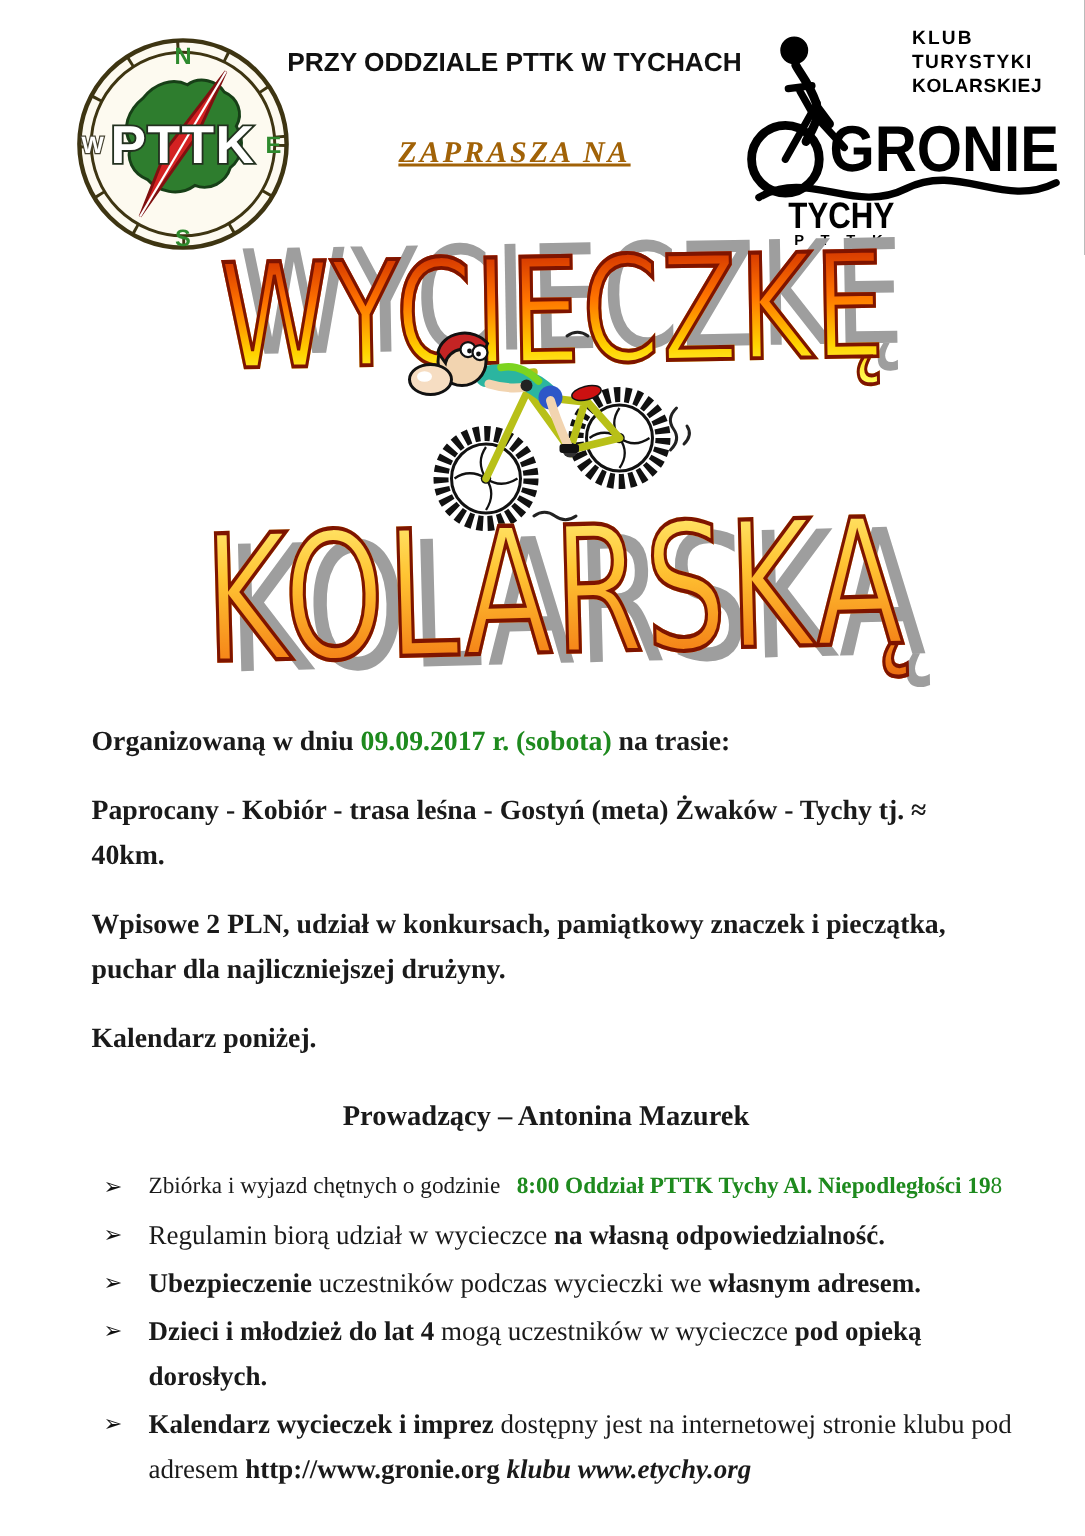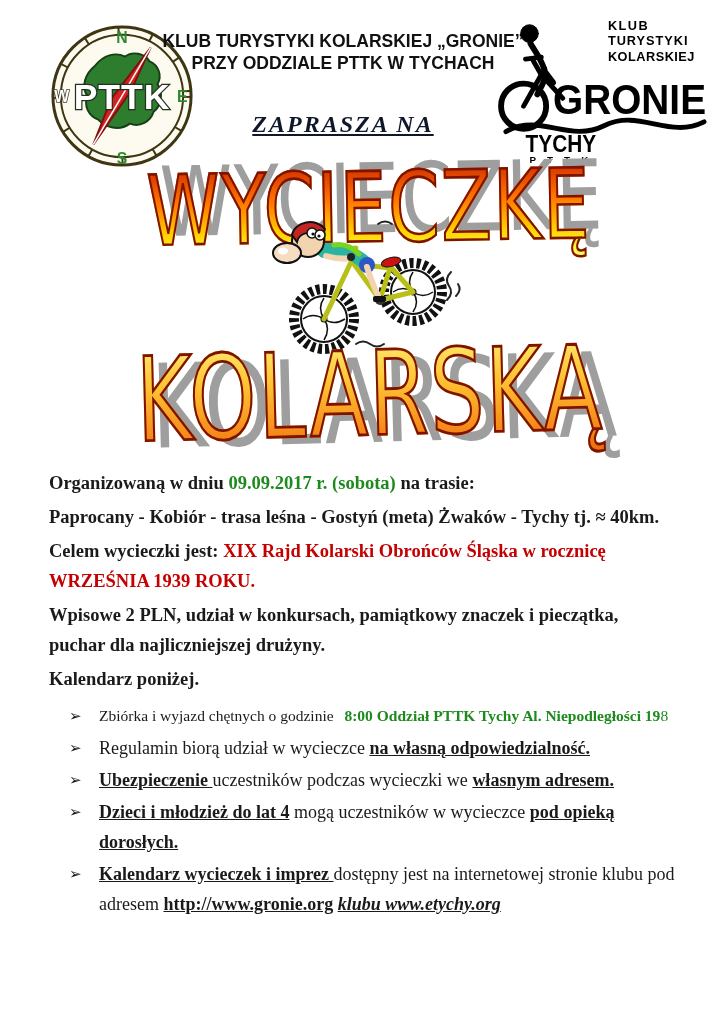--- a/index.html
+++ b/index.html
@@ -11,22 +11,22 @@
   .pttk-logo{position:absolute;left:46px;top:22px;width:152px;height:148px;}
   .gronie-logo{position:absolute;left:496px;top:12px;width:218px;height:152px;}
   .header-text{
     position:absolute;left:148px;top:30px;width:390px;text-align:center;
     font-family:"Liberation Sans","DejaVu Sans",sans-serif;font-weight:bold;
     font-size:17.5px;line-height:22px;color:#111;
   }
   .invite{
     display:inline-block;margin-top:17px;
     font-family:"Liberation Serif","DejaVu Serif",serif;
-    font-weight:bold;font-style:italic;font-size:24px;letter-spacing:2px;
-    text-decoration:underline;color:#0f172a;text-align:center;
+    font-weight:bold;font-style:italic;font-size:20px;letter-spacing:2px;
+    text-decoration:underline;color:#a16207;text-align:center;
   }
   
   .wordart{position:absolute;left:0;width:723px;height:120px;text-align:right;
     font-family:"DejaVu Sans","Liberation Sans",sans-serif;font-weight:normal;pointer-events:none;padding-left:12px;}
   .wordart span{position:absolute;left:50%;top:0;white-space:nowrap;letter-spacing:2px;}
   .w1{top:152px;font-size:92px;}
   .w1 .shadow{color:#9e9e9e;transform:translateX(-50%) translate(13px,-9px) rotate(-1deg) scale(0.80,1.05);transform-origin:center top;}
   .w1 .fill{
     background:linear-gradient(180deg,#c72300 6%,#ff7300 42%,#ffd400 72%,#ffff5e 96%);
     -webkit-background-clip:text;background-clip:text;color:transparent;
@@ -37,29 +37,29 @@
   .w2 .shadow{color:#9e9e9e;transform:translateX(-50%) translate(15px,7px) rotate(-1.5deg) scale(0.82,1.12);transform-origin:center top;}
   .w2 .fill{
     background:linear-gradient(180deg,#fff07a 4%,#ffc433 40%,#f58418 80%,#e96a10 98%);
     -webkit-background-clip:text;background-clip:text;color:transparent;
     -webkit-text-stroke:2.5px #7e1400;
     transform:translateX(-50%) rotate(-1.5deg) scale(0.82,1.12);transform-origin:center top;
   }
   .cyclist{position:absolute;left:266px;top:206px;width:208px;height:152px;}
   
   .body-text{position:absolute;left:45px;top:464px;width:638px;font-size:18.5px;line-height:30px;}
-  .body-text p{margin:4px;font-weight:bold;}
+  .body-text p{margin:16px;font-weight:bold;}
   .green{color:#1e8a1e;}
   .red{color:#c40000;}
   .leader{ text-align:center;margin-top:22px !important;font-size:19px;}
   ul.bullets{list-style:none;margin:7px 0 0 24px;padding:0;}
   ul.bullets li{position:relative;padding-left:30px;font-weight:normal;font-size:18px;line-height:30px;margin-bottom:2px;}
   ul.bullets li.small{font-size:15.5px;}
   .marker{position:absolute;left:0;top:0;font-family:"DejaVu Sans",sans-serif;font-size:15px;color:#111;}
-  .bu{font-weight:bold;text-decoration:underline;}
+  .bu{font-weight:bold;}
   .b{font-weight:bold;text-align:center;}
   .i{font-style:italic;}
   .gap-left{margin-left:7px;}
   
   .svg-sans{font-family:"Liberation Sans","DejaVu Sans",sans-serif;font-weight:bold;}
 </style>
 </head>
 <body>
 
 <div class="page">
@@ -74,21 +74,20 @@
     <polygon points="104,26 84,70 46,124 64,78" fill="#d42222" stroke="#801010" stroke-width="2"></polygon>
     <line x1="104" y1="26" x2="46" y2="124" stroke="#ffffff" stroke-width="1.5"></line>
     <text x="75" y="88" text-anchor="middle" class="svg-sans" font-size="36" letter-spacing="1" fill="#ffffff" stroke="#22301f" stroke-width="2.5" paint-order="stroke">PTTK</text>
     <text x="75" y="21" text-anchor="middle" class="svg-sans" font-size="16" fill="#2e8a2e">N</text>
     <text x="75" y="144" text-anchor="middle" class="svg-sans" font-size="16" fill="#2e8a2e">S</text>
     <text x="136" y="81" text-anchor="middle" class="svg-sans" font-size="16" fill="#2e8a2e">E</text>
     <text x="14" y="81" text-anchor="middle" class="svg-sans" font-size="16" fill="#ffffff" stroke="#44412f" stroke-width="1.6" paint-order="stroke">W</text>
   </svg>
 
   <div class="header-text">
-    <div>KLUB TURYSTYKI KOLARSKIEJ „GRONIE”</div>
     <div>PRZY ODDZIALE PTTK W TYCHACH</div>
     <br>
     <span class="invite">ZAPRASZA NA</span>
   </div>
 
   <svg class="gronie-logo" viewBox="0 0 218 155">
     <g stroke="#000" fill="none" stroke-linecap="round">
       <circle cx="26" cy="96" r="23" stroke-width="6"></circle>
       <path d="M26,96 L44,64 L66,88" stroke-width="5"></path>
       <path d="M44,64 L36,50 M28,48 L44,46" stroke-width="5"></path>
@@ -162,24 +161,24 @@
   </svg>
 
   <div class="wordart w2">
     <span class="shadow" aria-hidden="true">KOLARSKĄ</span>
     <span class="fill">KOLARSKĄ</span>
   </div>
 
   <div class="body-text">
     <p><span>Organizowaną w dniu </span><span class="green">09.09.2017 r. (sobota)</span><span> na trasie:</span></p>
     <p>Paprocany - Kobiór - trasa leśna - Gostyń (meta) Żwaków - Tychy tj. ≈ 40km.</p>
-    <p><span>Celem wycieczki jest: </span><span class="red">XIX Rajd Kolarski Obrońców Śląska w rocznicę WRZEŚNIA 1939 ROKU.</span></p>
     <p>Wpisowe 2 PLN, udział w konkursach, pamiątkowy znaczek i pieczątka, puchar dla najliczniejszej drużyny.</p>
     <p>Kalendarz poniżej.</p>
 
+    <p class="leader">Prowadzący – Antonina Mazurek</p>
 
     <ul class="bullets">
       <li class="small">
         <span class="marker">➢</span><span>Zbiórka i wyjazd chętnych o godzinie </span><span class="green b gap-left">8:00 Oddział PTTK Tychy Al. Niepodległości 19</span><span class="green">8</span>
       </li>
       <li>
         <span class="marker">➢</span><span>Regulamin biorą udział w wycieczce </span><span class="bu">na własną odpowiedzialność.</span>
       </li>
       <li>
         <span class="marker">➢</span><span class="bu">Ubezpieczenie </span><span>uczestników podczas wycieczki we </span><span class="bu">własnym adresem.</span>

